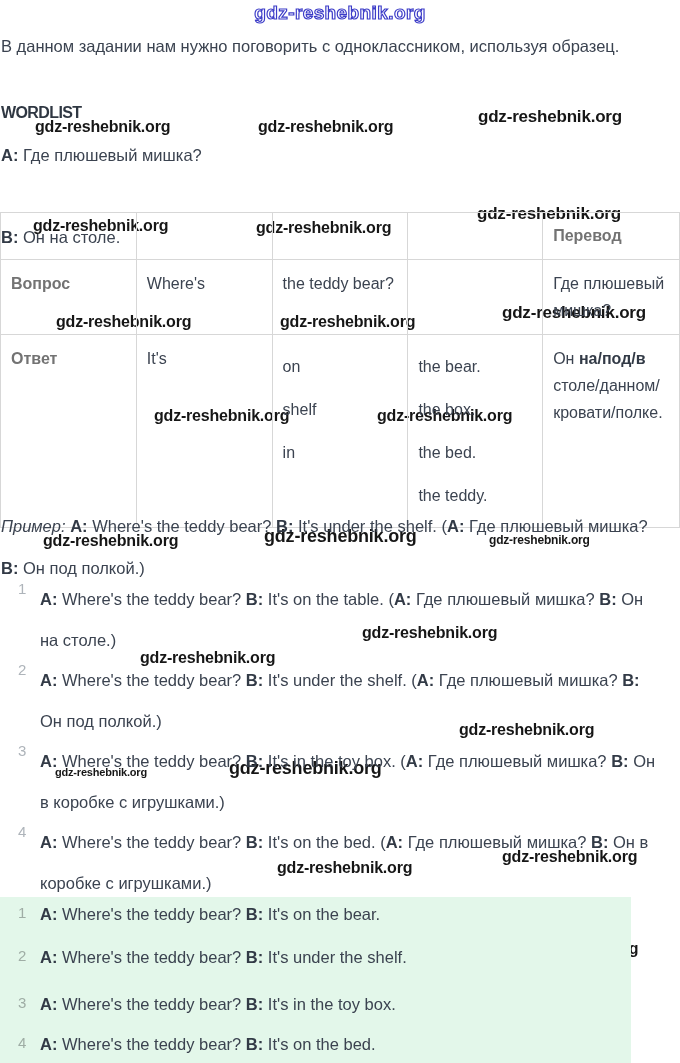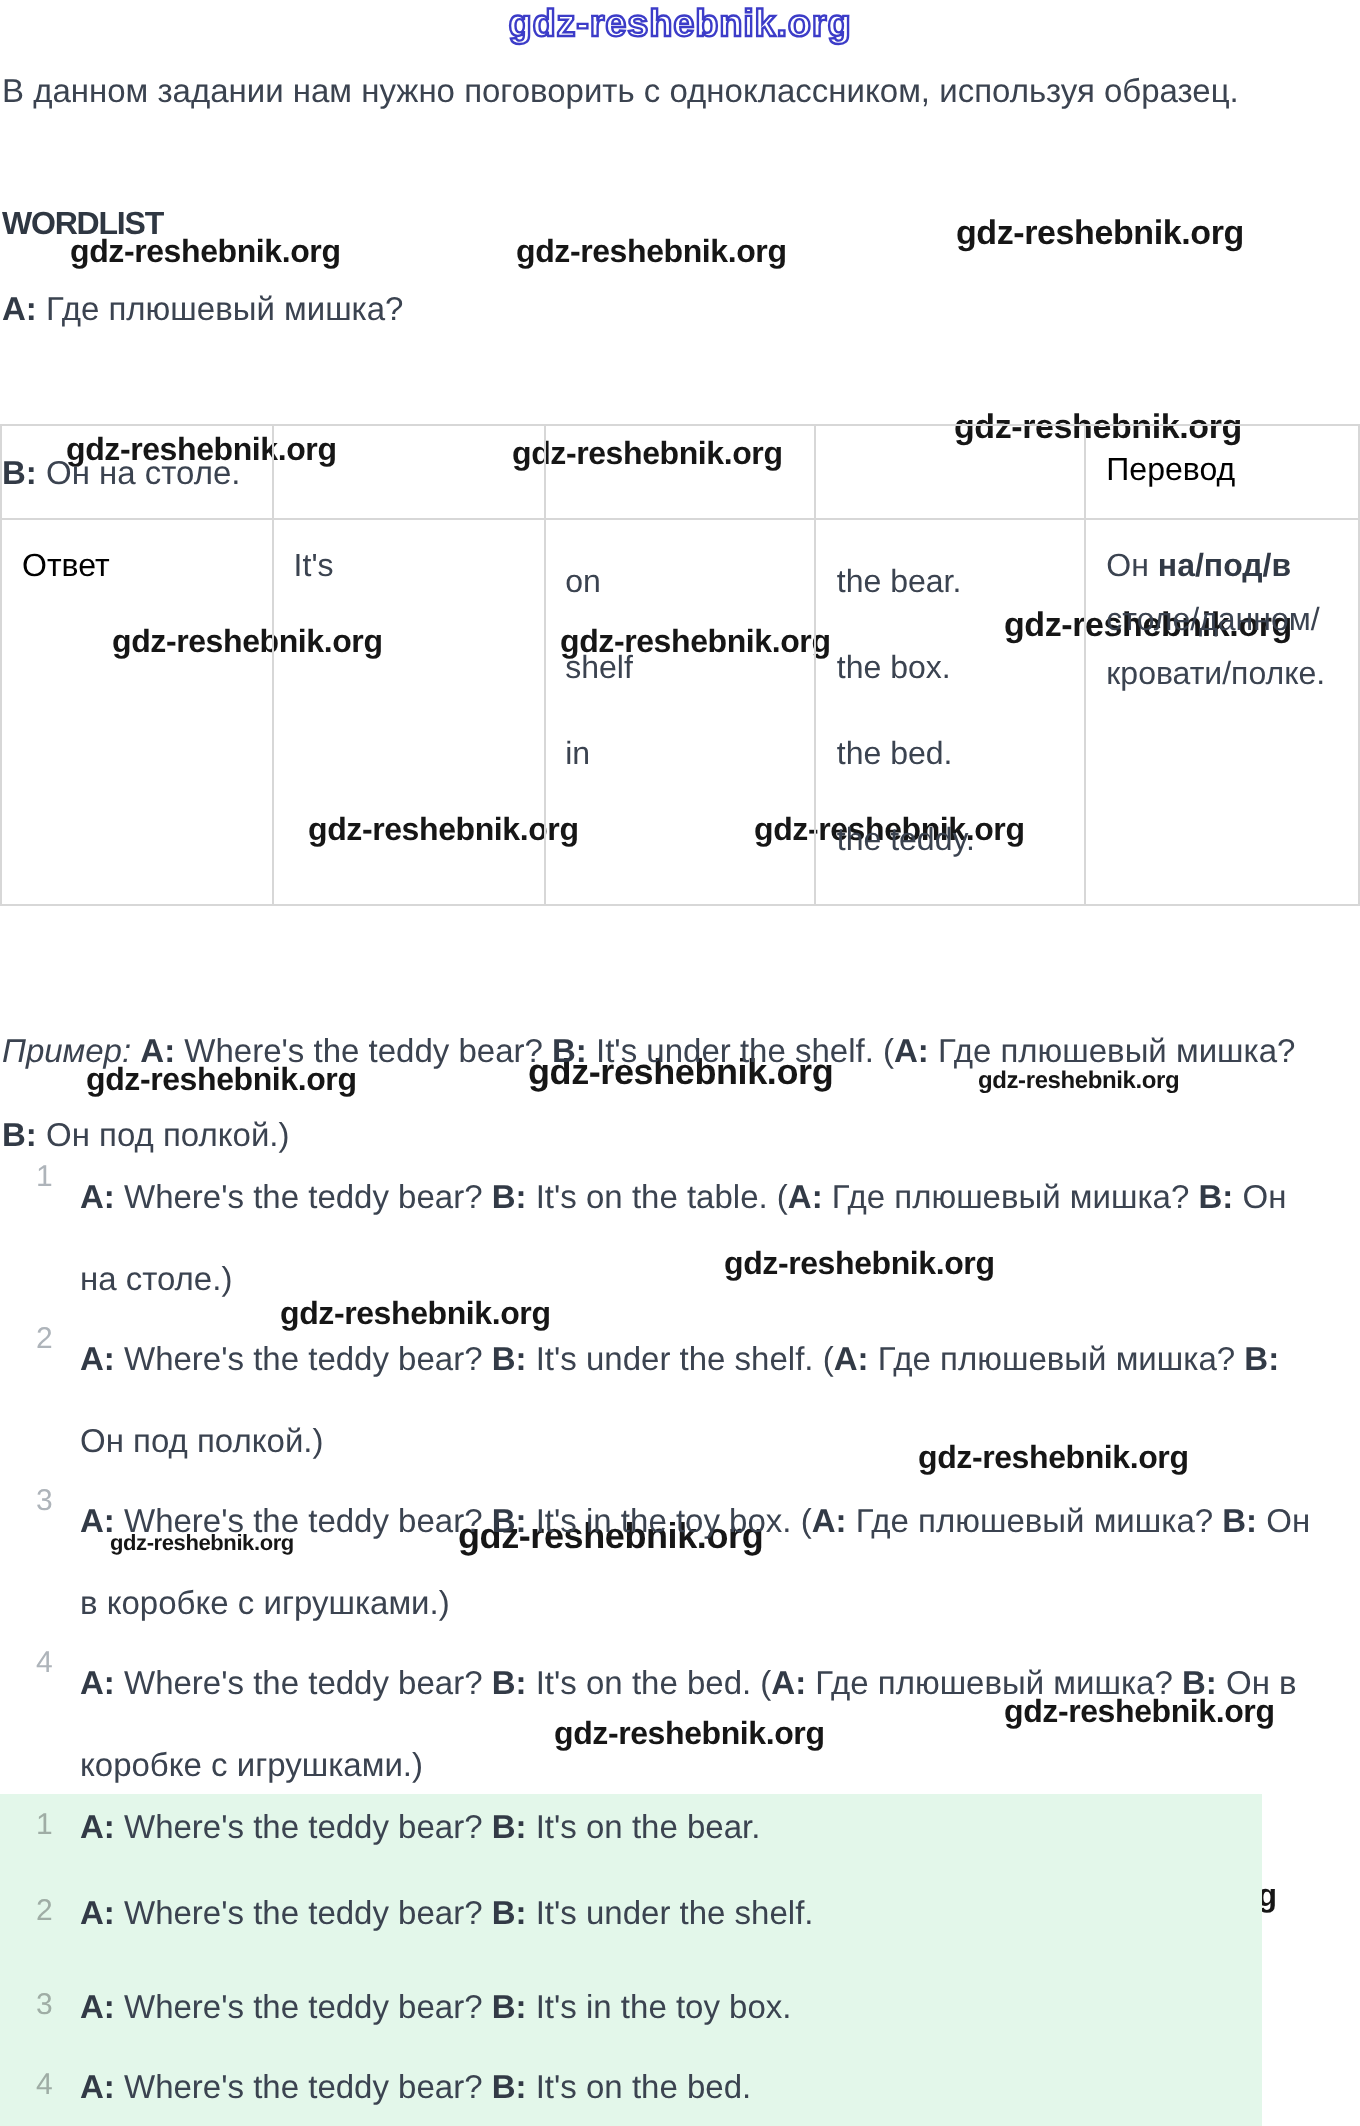--- a/index.html
+++ b/index.html
@@ -24,21 +24,21 @@
   .wordlist{position:absolute;top:104px;left:1px;margin:0;font-size:16px;font-weight:700;letter-spacing:-0.6px;color:#2f3742;}
   .qline{position:absolute;left:1px;margin:0;line-height:22px;}
   .q1{top:144px;} .q2{top:182px;margin-top:44px;}
 
   
   .wtable{position:absolute;top:212px;left:0;width:680px;border-collapse:collapse;table-layout:fixed;font-size:16px;}
   .wtable td{border:1px solid #d7d7d7;vertical-align:top;padding:10px 10px;line-height:27px;box-sizing:border-box;}
   .rh td{height:41px;padding-top:9px;}
   .rq td{height:68px;}
   .ra td{height:186px;}
-  .bold-cell{font-weight:400;color:#000000;}
+  .bold-cell{font-weight:700;color:#737373;}
   .stack div{line-height:43px;}
 
   .example{position:absolute;top:505px;left:1px;width:648px;line-height:42px;margin:0;}
 
   .ex{position:absolute;left:0;width:680px;}
   .num{position:absolute;left:18px;top:1px;font-size:15px;color:#aeb4ba;}
   .ex .txt{margin:0 22px 0 40px;line-height:40.5px;}
 
   .answers{position:absolute;left:0;top:897px;width:631px;height:166px;background:#e3f7ea;}
   .ans{position:absolute;left:0;width:631px;}
@@ -95,20 +95,27 @@
       <col style="width:20.15%">
     </colgroup>
   <tbody>
       <tr class="rh">
     <td></td>
     <td></td>
     <td></td>
     <td></td>
     <td class="bold-cell">Перевод</td>
   </tr>
+  <tr class="rq">
+    <td class="bold-cell">Вопрос</td>
+    <td>Where's</td>
+    <td>the teddy bear?</td>
+    <td></td>
+    <td>Где плюшевый мишка?</td>
+  </tr>
   <tr class="ra">
     <td class="bold-cell">Ответ</td>
     <td>It's</td>
     <td class="stack">
           <div>on</div>
           <div>shelf</div>
           <div>in</div>
         </td>
     <td class="stack">
           <div>the bear.</div>

